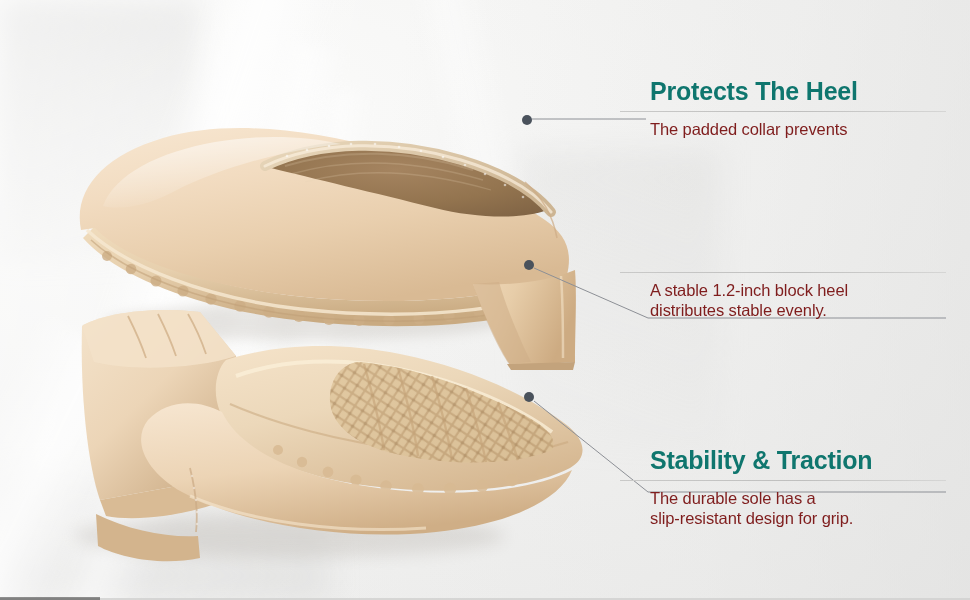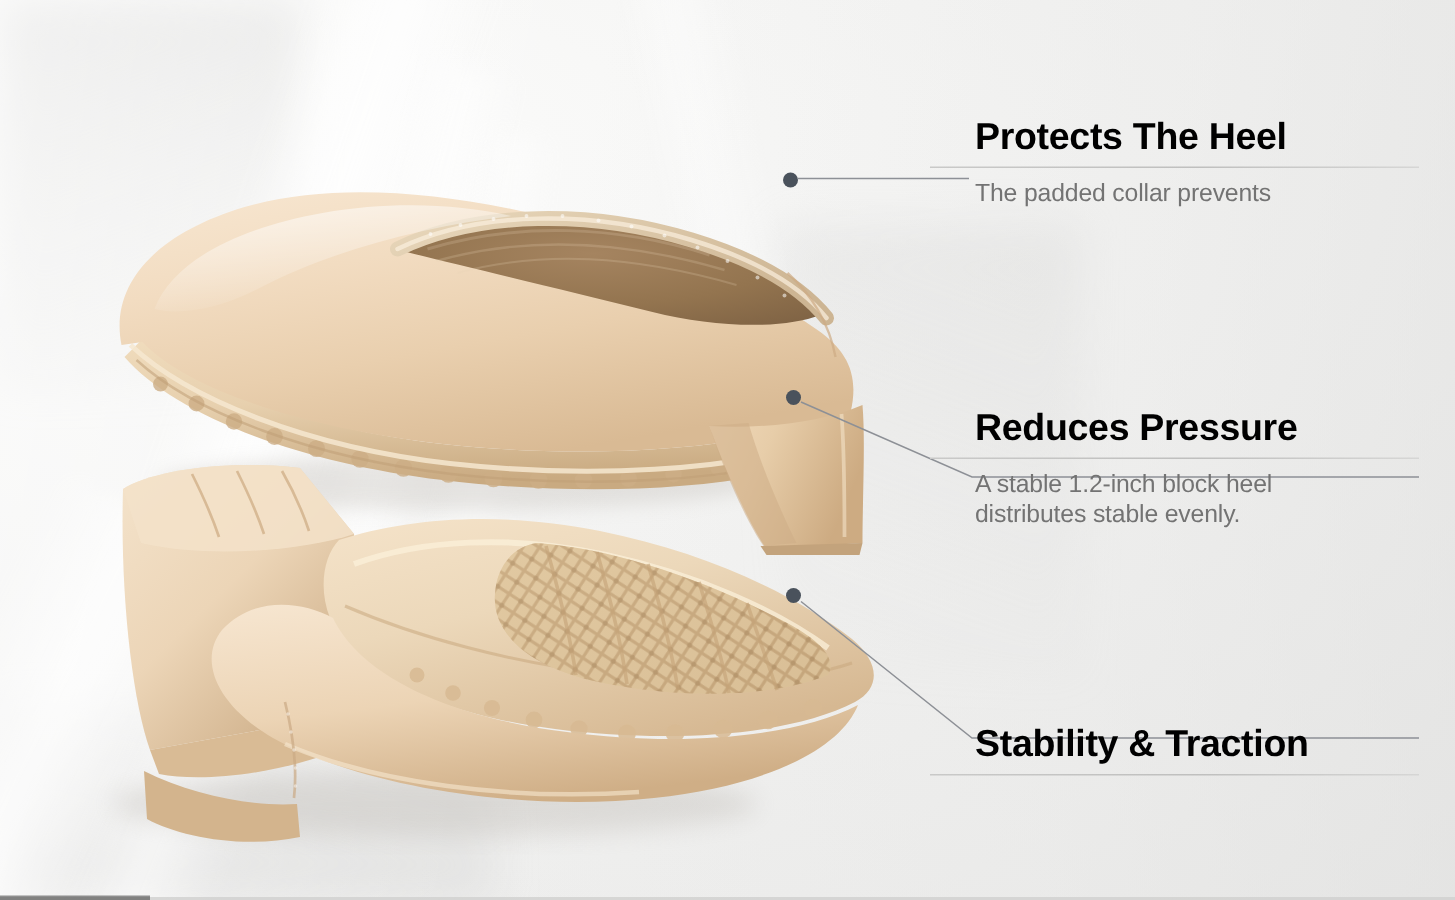--- a/index.html
+++ b/index.html
@@ -38,28 +38,28 @@
   .shoe{position:absolute;}
 
   
   #shoe-upper{left:55px;top:70px;width:560px;height:300px;}
   #shoe-lower{left:40px;top:300px;width:560px;height:270px;}
 
   
   .callout{position:absolute;left:620px;width:330px;}
   #callout-0{top:78px;}
   #callout-1{top:272px;}
-  #callout-2{top:447px;margin-top:36px;}
+  #callout-2{top:447px;}
   .c-title{
-    font-size:25px;font-weight:bold;color:#000000;letter-spacing:-.2px;
+    font-size:25px;font-weight:bold;color:#0f766e;letter-spacing:-.2px;
     line-height:1.05;margin:0 0 7px 30px;white-space:nowrap;
   }
   .c-rule{height:1px;width:326px;margin:0 0 7px 0;
     background:linear-gradient(90deg,#c9c9c8 0%,#bfbfbe 55%,#d6d6d5 100%);}
-  .c-body{font-size:16.5px;color:#737373;line-height:1.22;margin:0 0 0 30px;
+  .c-body{font-size:16.5px;color:#7f1d1d;line-height:1.22;margin:0 0 0 30px;
     font-weight:400;letter-spacing:-.1px;}
   .c-body span{display:block;white-space:nowrap;}
 
   
   #leader-layer{position:absolute;inset:0;pointer-events:none;}
 </style>
 </head>
 <body>
 
 <div id="stage">
@@ -292,28 +292,31 @@
 
   <div class="callout" id="callout-0">
     <div class="c-title">Protects The Heel</div>
     <div class="c-rule"></div>
     <div class="c-body">
       <span>The padded collar prevents</span>
     </div>
   </div>
 
   <div class="callout" id="callout-1">
-    <div class="c-title">Reduces Pressure</div>
     <div class="c-rule"></div>
     <div class="c-body">
       <span>A stable 1.2-inch block heel</span>
       <span>distributes stable evenly.</span>
     </div>
   </div>
 
   <div class="callout" id="callout-2">
     <div class="c-title">Stability &amp; Traction</div>
     <div class="c-rule"></div>
+    <div class="c-body">
+      <span>The durable sole has a</span>
+      <span>slip-resistant design for grip.</span>
+    </div>
   </div>
 
   <div class="bottom-edge"></div>
   <div class="bottom-edge2"></div>
 </div>
 
 </body></html>

